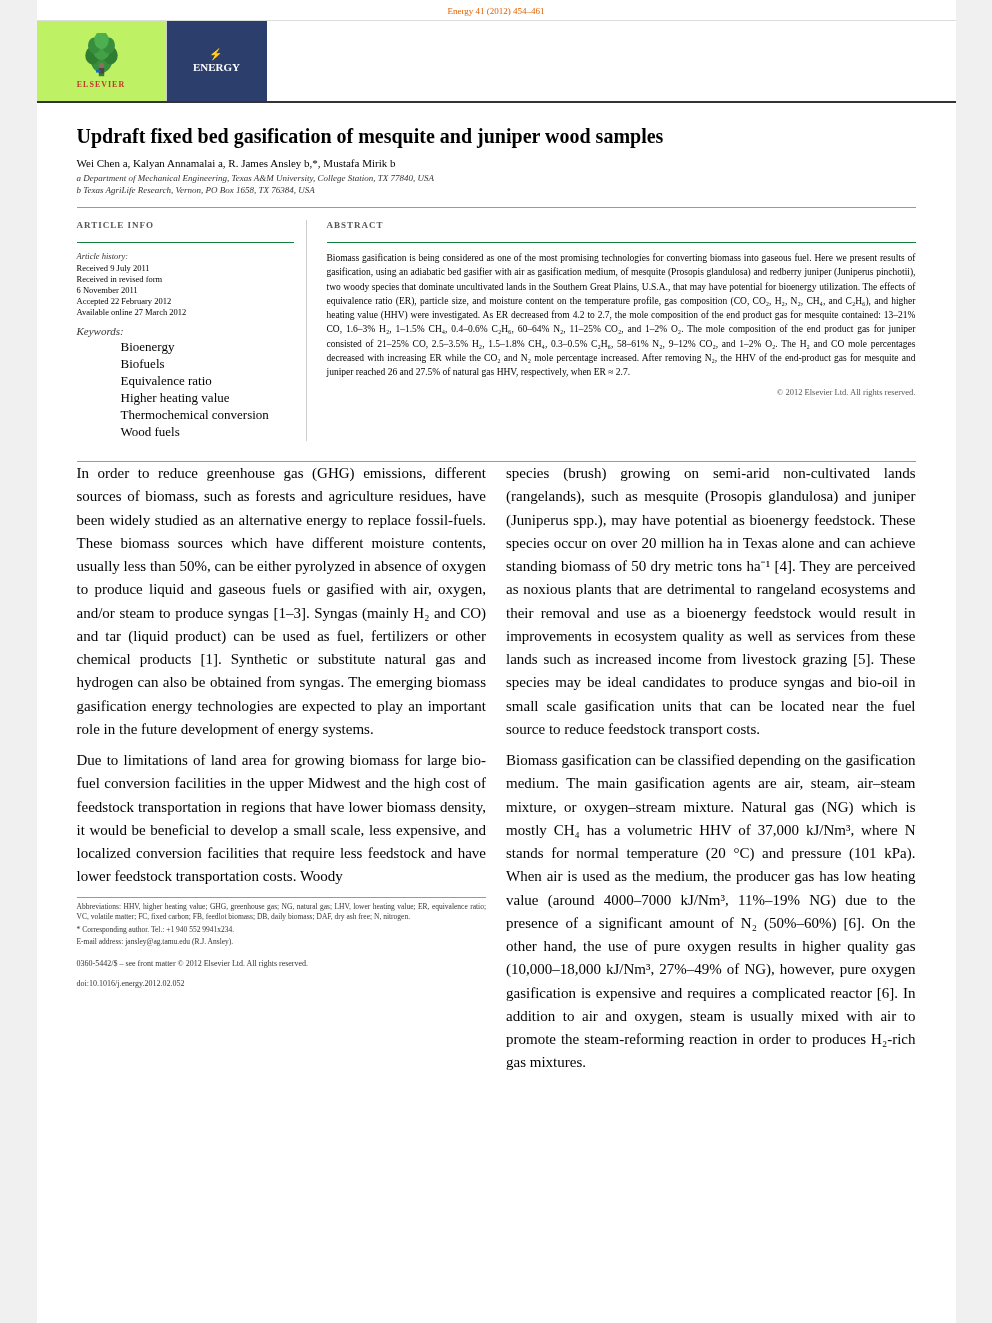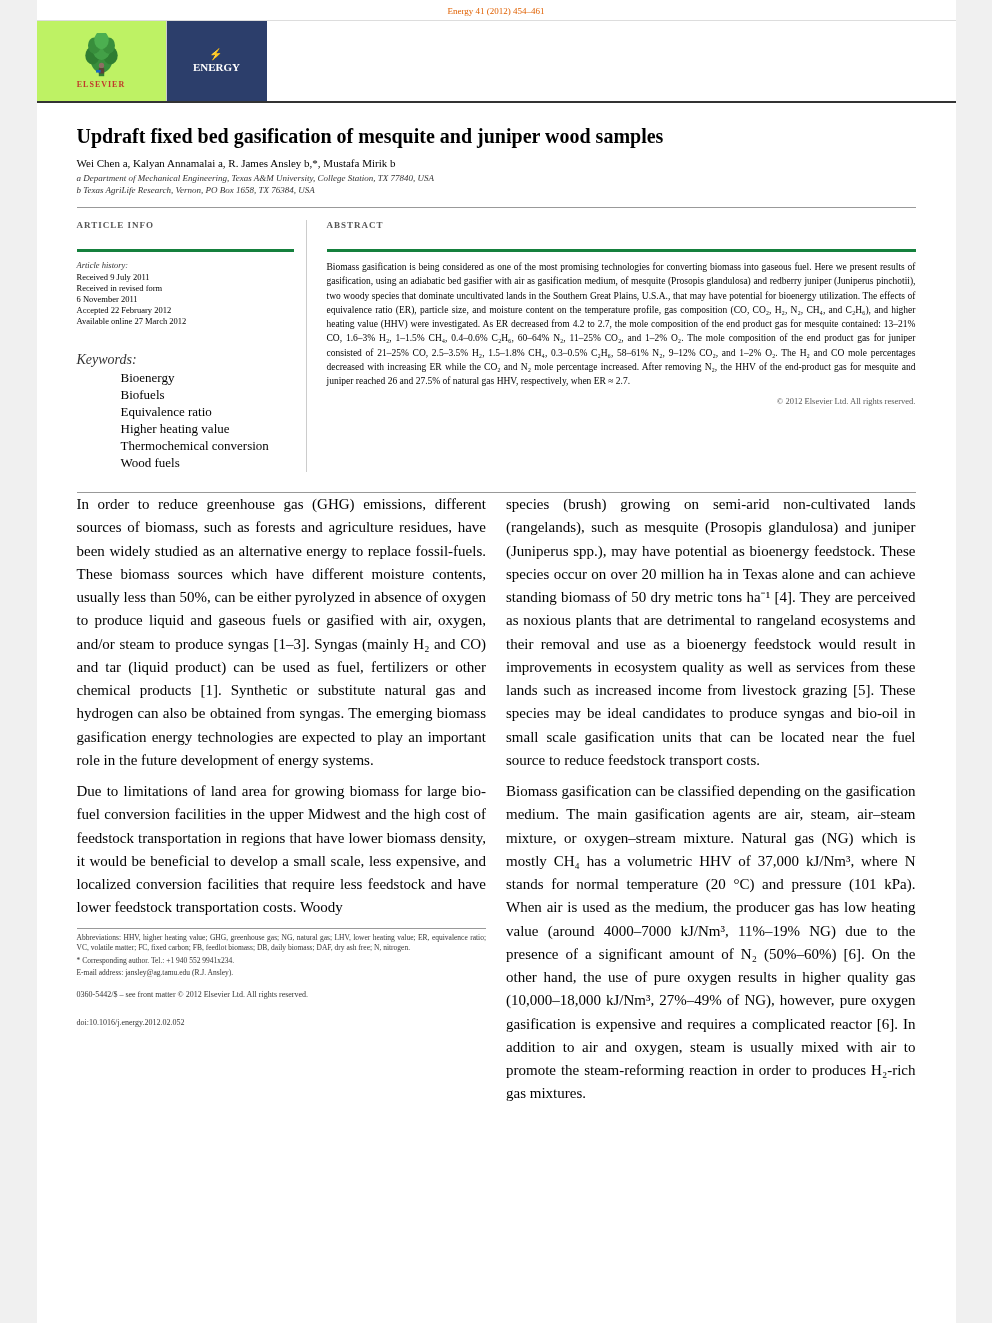--- a/index.html
+++ b/index.html
@@ -139,40 +139,40 @@
       padding-right: 12px;
     }
     .abstract-col {
       flex: 1;
     }
     .section-label {
       font-size: 9px;
       font-weight: bold;
       letter-spacing: 1px;
       color: #555;
-      border-bottom: 3px solid #15803d;
-      padding-bottom: 19px;
+      border-bottom: 1px solid #15803d;
+      padding-bottom: 12px;
       margin-bottom: 8px;
     }
     .info-group-label {
       font-size: 8.5px;
       font-style: italic;
       color: #333;
       margin-bottom: 2px;
     }
     .info-date {
       font-size: 8.5px;
       color: #000;
       margin-bottom: 1px;
     }
     .keywords-title {
-      font-size: 14px;
+      font-size: 11px;
       font-style: italic;
       color: #333;
-      margin-top: 26px;
+      margin-top: 8px;
       margin-bottom: 2px;
     }
     .keyword {
       font-size: 13px;
       color: #000;
       margin-bottom: 1px;
       margin-left: 44px;
     }
     .abstract-text {
       font-size: 9.5px;
@@ -221,21 +221,21 @@
     }
     .footnote {
       font-size: 7.5px;
       color: #333;
       line-height: 1.4;
       margin-bottom: 2px;
     }
     .doi-line {
       font-size: 8px;
       color: #333;
-      margin-top: 16px;
+      margin-top: 8px;
     }
     .italic { font-style: italic; }
     .orange-link { color: #e06000; }
   </style>
 </head>
 <body>
 
 <div class="page">
 
   <div class="top-bar">

